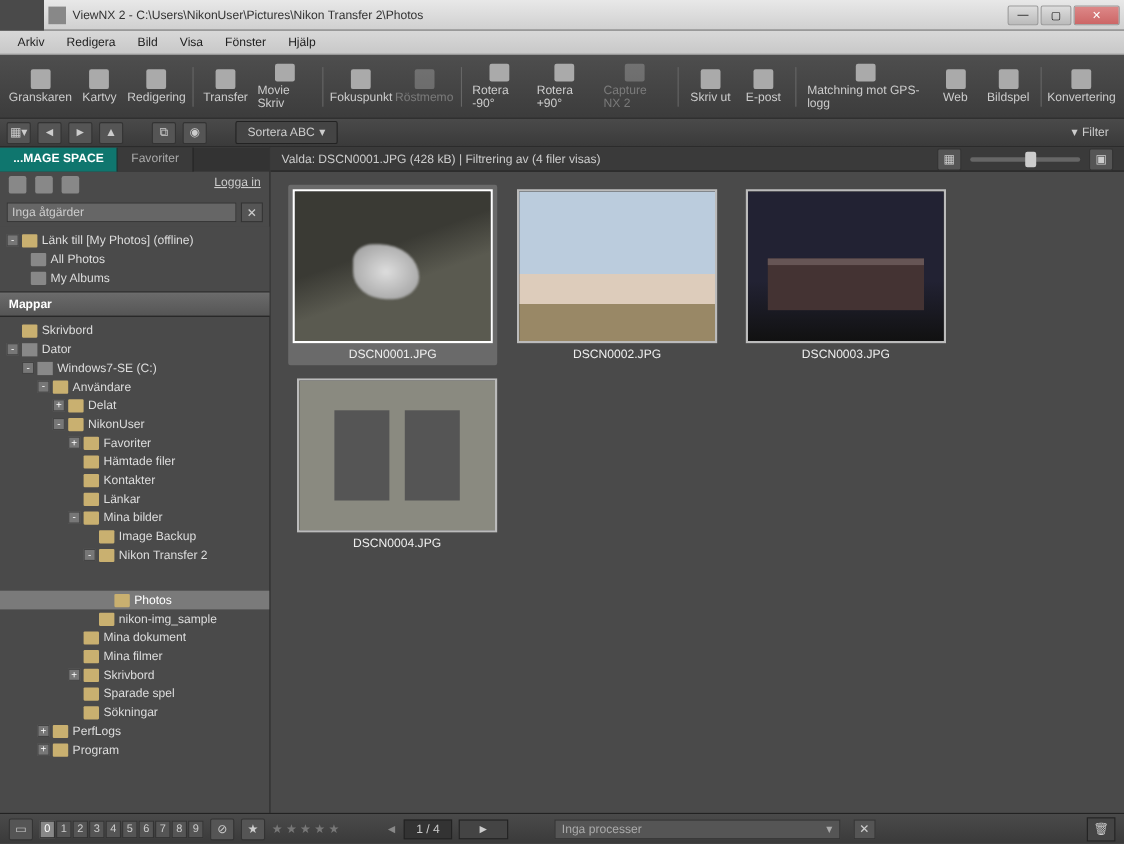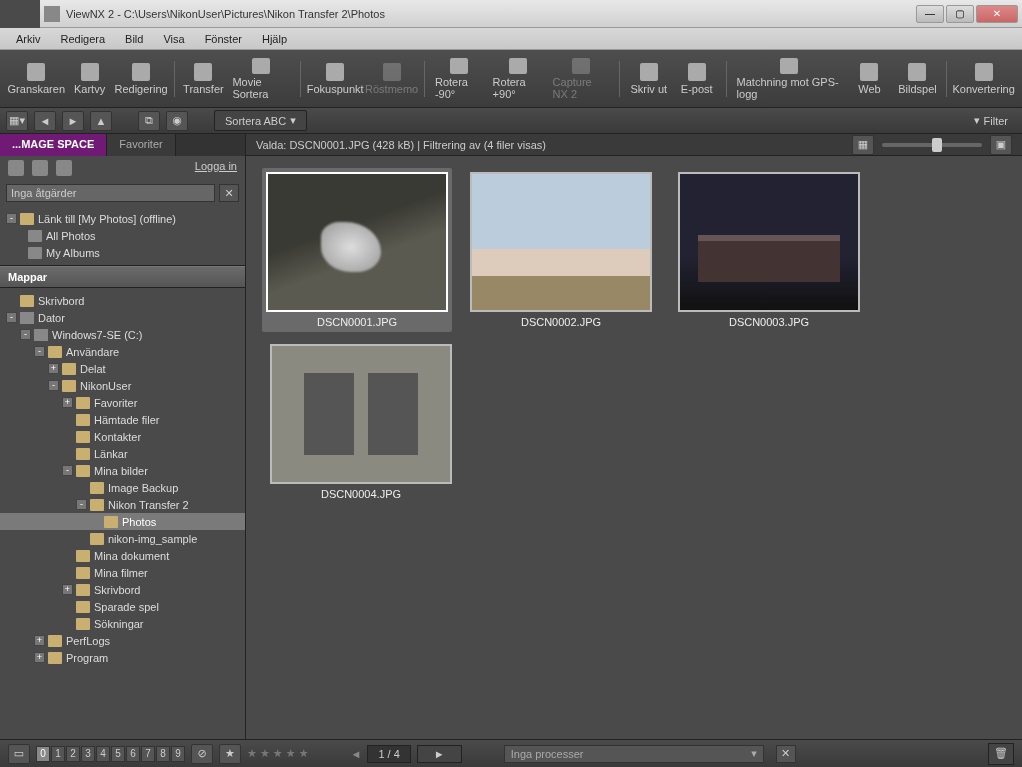--- a/index.html
+++ b/index.html
@@ -30,29 +30,29 @@
 .sortbtn { padding: 3px 10px; background: #444; border: 1px solid #222; color: #ccc; border-radius: 2px; display:flex; align-items:center; gap:4px;}
 .filter-btn { margin-left: auto; color: #ccc; padding: 3px 8px; display:flex;align-items:center;gap:4px;}
 
 
 .main { flex: 1; display: flex; overflow: hidden; }
 
 
 .left { width: 246px; background: #4a4a4a; display: flex; flex-direction: column; border-right: 1px solid #222; }
 .tabrow { display: flex; height: 22px; background: #333; }
 .tab { padding: 4px 12px; background: #3a3a3a; color: #aaa; border-right: 1px solid #222; }
-.tab.active { background: #701a75; color: #fff; font-weight: bold; }
+.tab.active { background: #0f766e; color: #fff; font-weight: bold; }
 .panel-sec { background: #4a4a4a; border-bottom: 1px solid #222; }
 .panel-head { background: linear-gradient(#6a6a6a,#555); color: #fff; padding: 4px 8px; font-weight: bold; border-top:1px solid #777; border-bottom:1px solid #222;}
 .action-row { display:flex; align-items:center; gap:4px; padding:4px 6px; }
 .action-input { flex:1; height:18px; background:#666; border:1px solid #333; color:#ccc; padding:0 4px; }
 .clear-btn { width:20px;height:18px;background:#555;border:1px solid #333; display:flex;align-items:center;justify-content:center;color:#ccc;}
 .tree { flex:1; overflow:auto; padding:4px 0; color:#ddd; }
 .tree-row { display:flex; align-items:center; height:17px; padding-right:4px; white-space:nowrap;}
-.tree-row.sel { background:#7a7a7a; color:#fff; }
+.tree-row.sel { background:#7a7a7a; color:#fff;margin-top:24px; }
 .indent { display:inline-block; }
 .expander { width:11px; height:11px; background:#777; border:1px solid #444; color:#fff; font-size:9px; line-height:9px; text-align:center; margin-right:3px; display:inline-block;}
 .expander.none { visibility:hidden; }
 .folder-icon { width:14px;height:12px;background:#c9b070;margin-right:4px;display:inline-block;border-radius:1px;}
 .drive-icon { width:14px;height:12px;background:#888;margin-right:4px;display:inline-block;}
 .iconrow { display:flex; gap:8px; padding:4px 8px;}
 .small-icon{width:16px;height:16px;background:#888;border-radius:2px;}
 
 
 .right { flex:1; display:flex; flex-direction:column; background:#4a4a4a;}
@@ -125,21 +125,21 @@
       <div class="tool-icon"></div>
       <div>Redigering</div>
     </div>
     <div class="tool-sep"></div>
     <div class="tool-btn">
       <div class="tool-icon"></div>
       <div>Transfer</div>
     </div>
     <div class="tool-btn">
       <div class="tool-icon"></div>
-      <div>Movie Sortera</div>
+      <div>Movie Skriv</div>
     </div>
     <div class="tool-sep"></div>
     <div class="tool-btn">
       <div class="tool-icon"></div>
       <div>Fokuspunkt</div>
     </div>
     <div class="tool-btn disabled">
       <div class="tool-icon"></div>
       <div>Röstmemo</div>
     </div>

